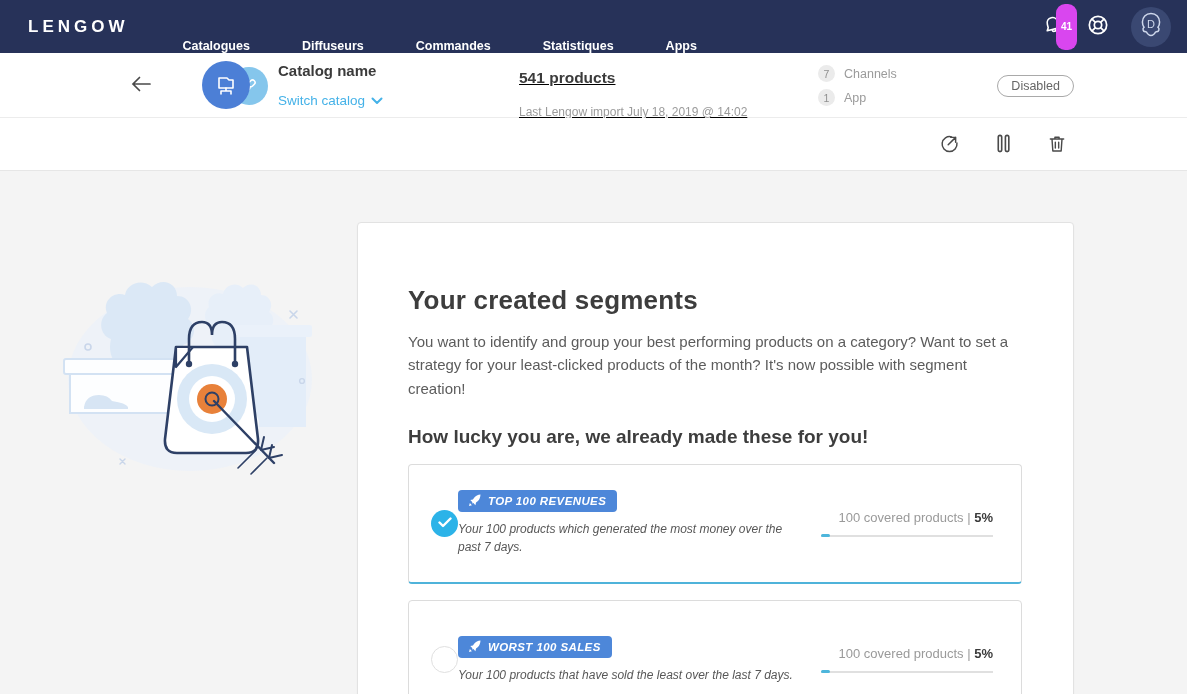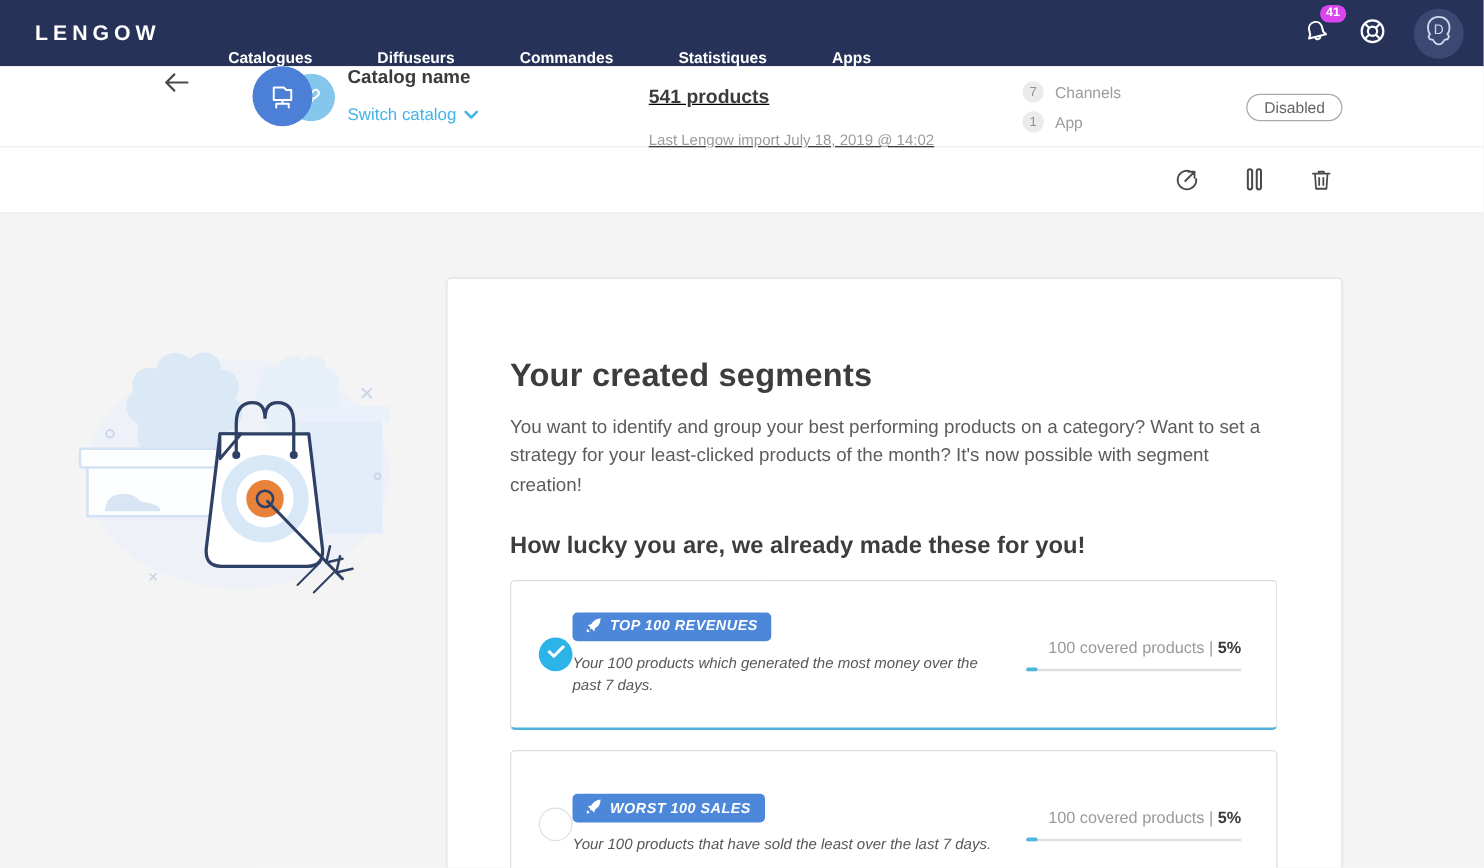--- a/index.html
+++ b/index.html
@@ -7,27 +7,27 @@
     font-family:"Liberation Sans", sans-serif; }
 
   
   .navbar { height:53px; background:#273259; display:flex; align-items:center; position:relative; }
   .logo { color:#fff; font-weight:700; font-size:17px; letter-spacing:4px; margin-left:28px; cursor:pointer; }
   .nav-items { display:flex; gap:52px; margin-left:54px;margin-top:38px; }
   .nav-item { color:#fff; font-size:12.5px; font-weight:700; cursor:pointer; }
   .nav-right { position:absolute; right:16px; top:0; height:53px; display:flex; align-items:center; gap:20px; }
   .icon-btn { position:relative; background:none; border:none; cursor:pointer; display:flex; align-items:center; }
   .notif-badge { position:absolute; top:-9px; right:-12px; background:#d946ef; color:#fff;
-    font-size:10px; font-weight:700; border-radius:9px; padding:2px 5px; line-height:1; }
+    font-size:10px; font-weight:700; border-radius:9px; padding:18px 5px; line-height:1; }
   .avatar { width:40px; height:40px; border-radius:50%; background:#3a4872; display:flex;
     align-items:center; justify-content:center; }
 
   
   .catalog-header { height:65px; background:#fff; border-bottom:1px solid #ececec;
-    display:flex; align-items:flex-start; position:relative; }
+    display:flex; align-items:center; position:relative; }
   .back-btn { background:none; border:none; cursor:pointer; margin-left:126px; padding:4px; }
   .catalog-avatar { position:relative; width:66px; height:48px; margin-left:46px; }
   .circle-dark { position:absolute; left:0; top:0; width:48px; height:48px; border-radius:50%;
     background:#4c7fd6; display:flex; align-items:center; justify-content:center; z-index:2; }
   .circle-light { position:absolute; left:28px; top:6px; width:38px; height:38px; border-radius:50%;
     background:#85c6ec; display:flex; align-items:center; justify-content:center; z-index:1; }
   .catalog-name-block { margin-left:10px; }
   .catalog-name { font-size:15px; font-weight:700; color:#3b3b3b; }
   .switch-link { display:flex; align-items:center; gap:6px; color:#45b2e8; font-size:13.5px;
     margin-top:14px; cursor:pointer; background:none; border:none; }

